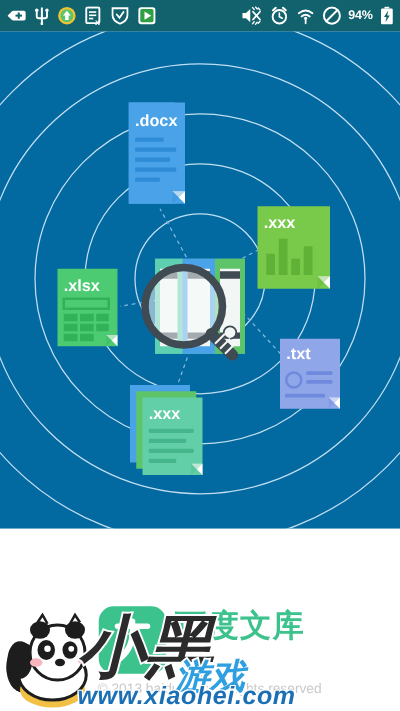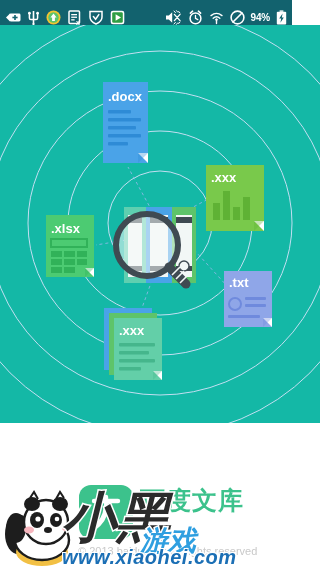--- a/index.html
+++ b/index.html
@@ -13,25 +13,25 @@
     position: relative;
     overflow: hidden;
     font-family: "Liberation Sans", sans-serif;
     -webkit-font-smoothing: antialiased;
   }
 
   
   #status-bar {
     position: absolute;
     top: 0; left: 0;
-    width: 292px;
+    width: 320px;
     height: 25px;
     background: #12626e;
     display: flex;
-    align-items: flex-end;
+    align-items: center;
     box-sizing: border-box;
     padding: 0 5px 0 6px;
     z-index: 40;
   }
   .sb-left {
     display: flex;
     align-items: center;
     gap: 7px;
     flex: 0 0 auto;
   }
@@ -58,21 +58,21 @@
     padding-left: 1px;
     padding-right: 1px;
   }
 
   
   #illustration {
     position: absolute;
     top: 25px; left: 0;
     width: 320px;
     height: 398px;
-    background: #14b8a6;
+    background: #0369a1;
     overflow: hidden;
     z-index: 10;
   }
   #illustration svg.artwork {
     position: absolute;
     top: 0; left: 0;
     width: 320px;
     height: 398px;
     display: block;
   }

